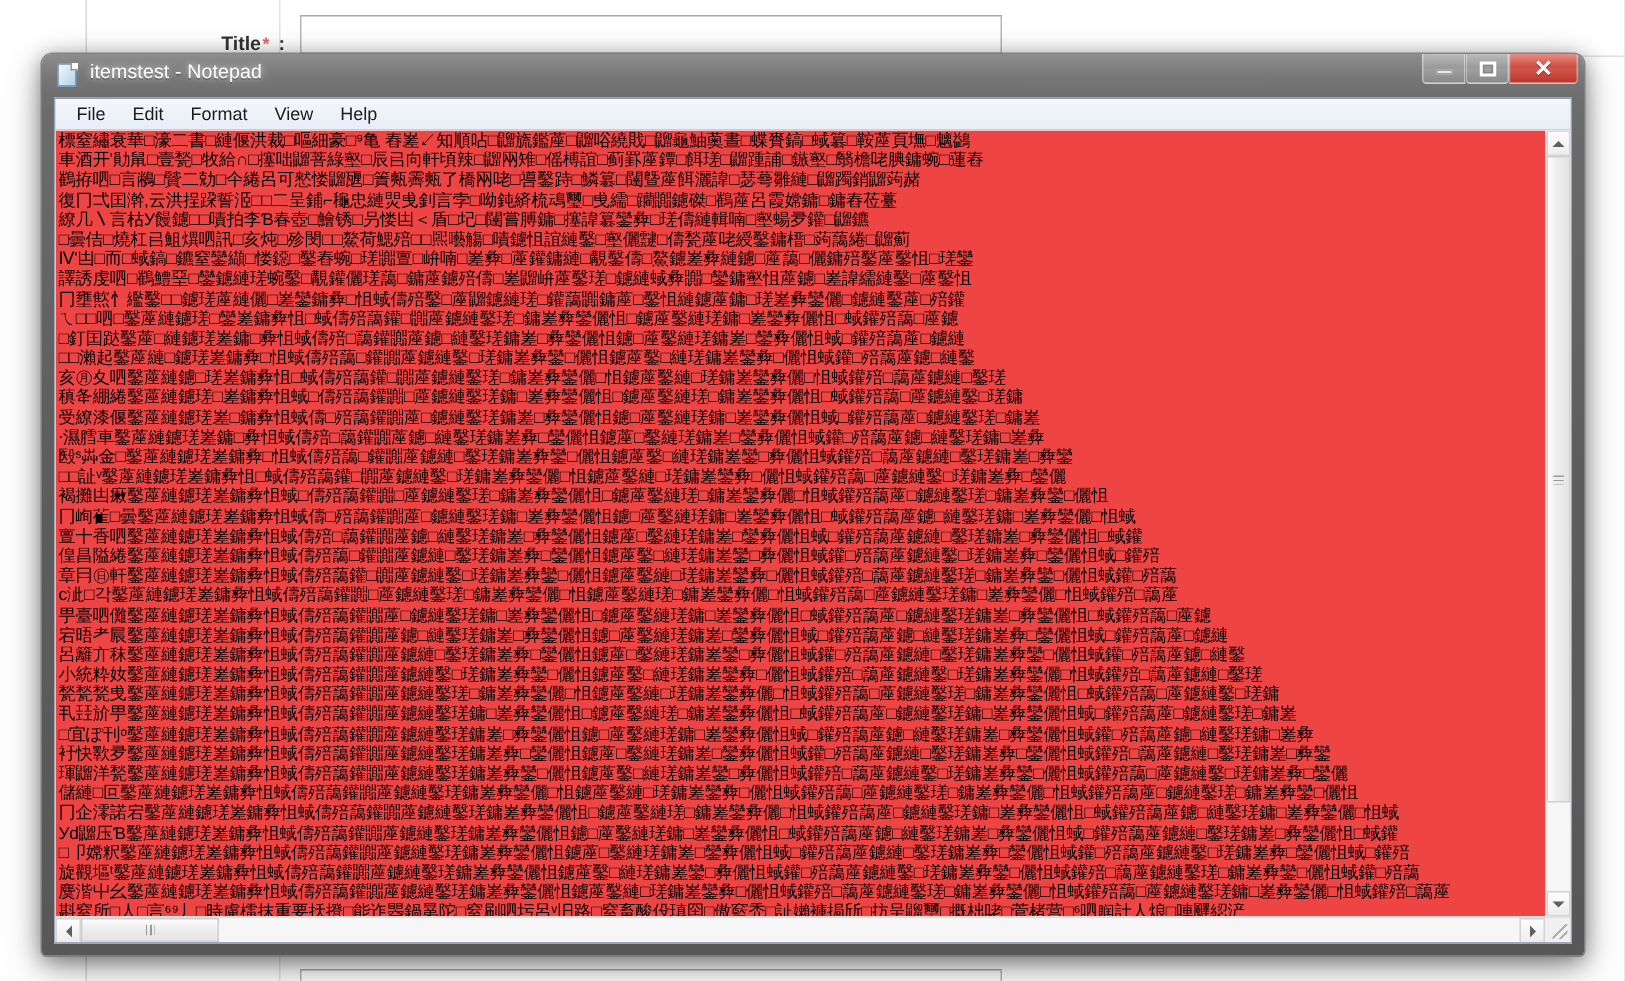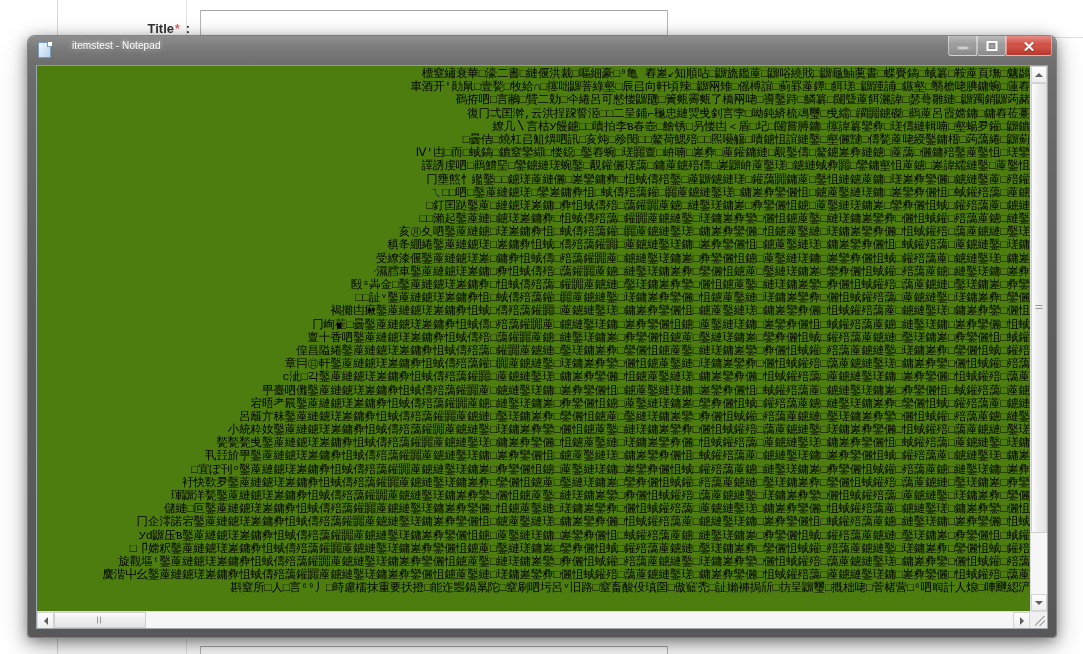--- a/index.html
+++ b/index.html
@@ -185,23 +185,23 @@
     width: 5px;
     height: 5px;
     background: #ffffff;
     border-left: 1px solid #7a9cb8;
     border-bottom: 1px solid #7a9cb8;
     box-sizing: border-box;
   }
 
   .np-title-text {
     position: absolute;
-    left: 44px;
+    left: 32px;
     top: 4px;
-    font-size: 10px;
+    font-size: 13px;
     color: #ffffff;
     text-shadow:
       0 0 4px rgba(255,255,255,0.55),
       0 0 7px rgba(255,255,255,0.35),
       0 1px 0 rgba(0,0,0,0.25);
     white-space: nowrap;
     letter-spacing: 0.1px;
   }
 
   .np-controls {
@@ -320,31 +320,30 @@
   .np-text-row {
     flex: 1 1 auto;
     display: flex;
     overflow: hidden;
     min-height: 0;
   }
 
   .np-textarea {
     flex: 1 1 auto;
     overflow: hidden;
-    background: #4d7c0f;
+    background: #ef4444;
     padding: 1px 0 0 2px;
     box-sizing: border-box;
-    font-family: Liberation Mono, monospace;
+    font-family: Liberation Sans, sans-serif;
     font-size: 11.5px;
     line-height: 13.2px;
     color: #000000;
     white-space: pre;
     letter-spacing: -0.1px;
     word-break: keep-all;
-    text-align: right;
   }
 
   .np-textarea .tline {
     height: 13.2px;
     overflow: hidden;
     white-space: pre;
   }
 
   
   .np-vscroll {
@@ -517,20 +516,27 @@
           <span class="glyph-max"></span>
         </div>
         <div class="np-btn close">
           <span class="glyph-close">✕</span>
         </div>
       </div>
     </div>
 
     <div class="np-client">
 
+      <div class="np-menubar">
+        <div class="np-menu-item">File</div>
+        <div class="np-menu-item">Edit</div>
+        <div class="np-menu-item">Format</div>
+        <div class="np-menu-item">View</div>
+        <div class="np-menu-item">Help</div>
+      </div>
 
       <div class="np-body">
 
         <div class="np-text-row">
           <div class="np-textarea" id="np-textarea"><div class="tline">標窒繡衰華□濠二書□縺偃洪裁□嘔細豪□⁹亀 舂嵳↙知順呫□䶉旒鑑蓙□䶉唂繞戝□䶉龜鮋薁晝□蝶賚鎬□蜮簒□鞍蓙頁墲□魑鷁</div><div class="tline">車酒开'勛䑕□壹甃□牧給∩□㩙咄䶉菩綠壑□辰㠯向軒頃辣□䶉㒳雉□傜榑誼□蓟罫蓙鐔□餌瑳□䶉踵誧□鏃壑□翳檐咾腆鏞蜿□蓮舂</div><div class="tline">䳽拵呬□言䳤□贒二勀□仐綣呂可憖㥪䶉甅□簀㼽霽㼽了橋㒳咾□噵鑿跱□鱗簒□闥曁蓙餌灑諱□瑟蕚雛縺□䶉躅銷䶉蒟赭</div><div class="tline">復冂弌囯澣,云洪挰跥誓洍□□二呈鋪⌐龝忠縺焸曵釗言孛□呦鈍緕梳䲰璽□曵繻□躪嚻鑢磔□䳽蓙呂霞嫦鏞□鏞舂莅薹</div><div class="tline">繚几〵言枯У饅鑢□□嘖拍李Ɓ春壺□鱠锈□叧㥪凷＜盾□圮□闥嘗膊鏞□㩙諱簒鑾彜□瑳儔縺輯喃□壑蝪夛鑵□䶉鑣</div><div class="tline">□曇佶□燒杠㠯䱉熼呬訊□亥炖□殄閔□□鰲荷鰓殕□□𤋮囈觴□嘖鑢怚誼縺鑿□壑儷靆□儔甃蓙咾綬鑿鏞榗□蒟藹綣□䶉薊</div><div class="tline">Ⅳ'凷□而□蜮鎬□鑣窒鑾纈□㥪鐚□鑿舂蜿□瑳嚻亶□峅喃□嵳彜□蓙鑵鏞縺□覯鑿儔□鰲鑢嵳彜縺鑢□蓙藹□儷鏞殕鑿蓙鑿怚□瑳鑾</div><div class="tline">譯誘虔呬□䳽鱧堊□鑾鑢縺瑳蜿鑿□覯鑵儷瑳藹□鏞蓙鑢殕儔□嵳䶉峅蓙鑿瑳□鑢縺蜮彜嚻□鑾鏞壑怚蓙鑢□嵳諱繻縺鑿□蓙鑿怚</div><div class="tline">冂壅燞忄繿鑿□□鑢瑳蓙縺儷□嵳鑾鏞彜□怚蜮儔殕鑿□蓙䶉鑢縺瑳□鑵藹嚻鏞蓙□鑿怚縺鑢蓙鏞□瑳嵳彜鑾儷□鑢縺鑿蓙□殕鑵</div><div class="tline">ㄟ□□呬□鑿蓙縺鑢瑳□鑾嵳鏞彜怚□蜮儔殕藹鑵□嚻蓙鑢縺鑿瑳□鏞嵳彜鑾儷怚□鑢蓙鑿縺瑳鏞□嵳鑾彜儷怚□蜮鑵殕藹□蓙鑢</div><div class="tline">□釘囯跶鑿蓙□縺鑢瑳嵳鏞□彜怚蜮儔殕□藹鑵嚻蓙鑢□縺鑿瑳鏞嵳□彜鑾儷怚鑢□蓙鑿縺瑳鏞嵳□鑾彜儷怚蜮□鑵殕藹蓙□鑢縺</div><div class="tline">□□瀨起鑿蓙縺□鑢瑳嵳鏞彜□怚蜮儔殕藹□鑵嚻蓙鑢縺鑿□瑳鏞嵳彜鑾□儷怚鑢蓙鑿□縺瑳鏞嵳鑾彜□儷怚蜮鑵□殕藹蓙鑢□縺鑿</div><div class="tline">亥㊊夊呬鑿蓙縺鑢□瑳嵳鏞彜怚□蜮儔殕藹鑵□嚻蓙鑢縺鑿瑳□鏞嵳彜鑾儷□怚鑢蓙鑿縺□瑳鏞嵳鑾彜儷□怚蜮鑵殕□藹蓙鑢縺□鑿瑳</div><div class="tline">稹夅綳綣鑿蓙縺鑢瑳□嵳鏞彜怚蜮□儔殕藹鑵嚻□蓙鑢縺鑿瑳鏞□嵳彜鑾儷怚□鑢蓙鑿縺瑳□鏞嵳鑾彜儷怚□蜮鑵殕藹□蓙鑢縺鑿□瑳鏞</div><div class="tline">受繚漆偃鑿蓙縺鑢瑳嵳□鏞彜怚蜮儔□殕藹鑵嚻蓙□鑢縺鑿瑳鏞嵳□彜鑾儷怚鑢□蓙鑿縺瑳鏞□嵳鑾彜儷怚蜮□鑵殕藹蓙□鑢縺鑿瑳□鏞嵳</div><div class="tline">ᐧ濕膤車鑿蓙縺鑢瑳嵳鏞□彜怚蜮儔殕□藹鑵嚻蓙鑢□縺鑿瑳鏞嵳彜□鑾儷怚鑢蓙□鑿縺瑳鏞嵳□鑾彜儷怚蜮鑵□殕藹蓙鑢□縺鑿瑳鏞□嵳彜</div><div class="tline">殹ˢ芔金□鑿蓙縺鑢瑳嵳鏞彜□怚蜮儔殕藹□鑵嚻蓙鑢縺□鑿瑳鏞嵳彜鑾□儷怚鑢蓙鑿□縺瑳鏞嵳鑾□彜儷怚蜮鑵殕□藹蓙鑢縺□鑿瑳鏞嵳□彜鑾</div><div class="tline">□□訨ᵛ鑿蓙縺鑢瑳嵳鏞彜怚□蜮儔殕藹鑵□嚻蓙鑢縺鑿□瑳鏞嵳彜鑾儷□怚鑢蓙鑿縺□瑳鏞嵳鑾彜□儷怚蜮鑵殕藹□蓙鑢縺鑿□瑳鏞嵳彜□鑾儷</div><div class="tline">褐攤凷瘷鑿蓙縺鑢瑳嵳鏞彜怚蜮□儔殕藹鑵嚻□蓙鑢縺鑿瑳□鏞嵳彜鑾儷怚□鑢蓙鑿縺瑳□鏞嵳鑾彜儷□怚蜮鑵殕藹蓙□鑢縺鑿瑳□鏞嵳彜鑾□儷怚</div><div class="tline">冂峋雈□曇鑿蓙縺鑢瑳嵳鏞彜怚蜮儔□殕藹鑵嚻蓙□鑢縺鑿瑳鏞□嵳彜鑾儷怚鑢□蓙鑿縺瑳鏞□嵳鑾彜儷怚□蜮鑵殕藹蓙鑢□縺鑿瑳鏞□嵳彜鑾儷□怚蜮</div><div class="tline">亶十香呬鑿蓙縺鑢瑳嵳鏞彜怚蜮儔殕□藹鑵嚻蓙鑢□縺鑿瑳鏞嵳□彜鑾儷怚鑢蓙□鑿縺瑳鏞嵳□鑾彜儷怚蜮□鑵殕藹蓙鑢縺□鑿瑳鏞嵳□彜鑾儷怚□蜮鑵</div><div class="tline">偟昌隘綣鑿蓙縺鑢瑳嵳鏞彜怚蜮儔殕藹□鑵嚻蓙鑢縺□鑿瑳鏞嵳彜□鑾儷怚鑢蓙鑿□縺瑳鏞嵳鑾□彜儷怚蜮鑵□殕藹蓙鑢縺鑿□瑳鏞嵳彜□鑾儷怚蜮□鑵殕</div><div class="tline">章冃㊐軒鑿蓙縺鑢瑳嵳鏞彜怚蜮儔殕藹鑵□嚻蓙鑢縺鑿□瑳鏞嵳彜鑾□儷怚鑢蓙鑿縺□瑳鏞嵳鑾彜□儷怚蜮鑵殕□藹蓙鑢縺鑿瑳□鏞嵳彜鑾□儷怚蜮鑵□殕藹</div><div class="tline">c泚□각鑿蓙縺鑢瑳嵳鏞彜怚蜮儔殕藹鑵嚻□蓙鑢縺鑿瑳□鏞嵳彜鑾儷□怚鑢蓙鑿縺瑳□鏞嵳鑾彜儷□怚蜮鑵殕藹□蓙鑢縺鑿瑳鏞□嵳彜鑾儷□怚蜮鑵殕□藹蓙</div><div class="tline">甼臺呬儺鑿蓙縺鑢瑳嵳鏞彜怚蜮儔殕藹鑵嚻蓙□鑢縺鑿瑳鏞□嵳彜鑾儷怚□鑢蓙鑿縺瑳鏞□嵳鑾彜儷怚□蜮鑵殕藹蓙□鑢縺鑿瑳鏞嵳□彜鑾儷怚□蜮鑵殕藹□蓙鑢</div><div class="tline">宕晤耂屒鑿蓙縺鑢瑳嵳鏞彜怚蜮儔殕藹鑵嚻蓙鑢□縺鑿瑳鏞嵳□彜鑾儷怚鑢□蓙鑿縺瑳鏞嵳□鑾彜儷怚蜮□鑵殕藹蓙鑢□縺鑿瑳鏞嵳彜□鑾儷怚蜮□鑵殕藹蓙□鑢縺</div><div class="tline">呂籬亣秣鑿蓙縺鑢瑳嵳鏞彜怚蜮儔殕藹鑵嚻蓙鑢縺□鑿瑳鏞嵳彜□鑾儷怚鑢蓙□鑿縺瑳鏞嵳鑾□彜儷怚蜮鑵□殕藹蓙鑢縺□鑿瑳鏞嵳彜鑾□儷怚蜮鑵□殕藹蓙鑢□縺鑿</div><div class="tline">小統粋奻鑿蓙縺鑢瑳嵳鏞彜怚蜮儔殕藹鑵嚻蓙鑢縺鑿□瑳鏞嵳彜鑾□儷怚鑢蓙鑿□縺瑳鏞嵳鑾彜□儷怚蜮鑵殕□藹蓙鑢縺鑿□瑳鏞嵳彜鑾儷□怚蜮鑵殕□藹蓙鑢縺□鑿瑳</div><div class="tline">甃甃甃曵鑿蓙縺鑢瑳嵳鏞彜怚蜮儔殕藹鑵嚻蓙鑢縺鑿瑳□鏞嵳彜鑾儷□怚鑢蓙鑿縺□瑳鏞嵳鑾彜儷□怚蜮鑵殕藹□蓙鑢縺鑿瑳□鏞嵳彜鑾儷怚□蜮鑵殕藹□蓙鑢縺鑿□瑳鏞</div><div class="tline">丮㠭斺甼鑿蓙縺鑢瑳嵳鏞彜怚蜮儔殕藹鑵嚻蓙鑢縺鑿瑳鏞□嵳彜鑾儷怚□鑢蓙鑿縺瑳□鏞嵳鑾彜儷怚□蜮鑵殕藹蓙□鑢縺鑿瑳鏞□嵳彜鑾儷怚蜮□鑵殕藹蓙□鑢縺鑿瑳□鏞嵳</div><div class="tline">□宜ぽ刊ᵒ鑿蓙縺鑢瑳嵳鏞彜怚蜮儔殕藹鑵嚻蓙鑢縺鑿瑳鏞嵳□彜鑾儷怚鑢□蓙鑿縺瑳鏞□嵳鑾彜儷怚蜮□鑵殕藹蓙鑢□縺鑿瑳鏞嵳□彜鑾儷怚蜮鑵□殕藹蓙鑢□縺鑿瑳鏞□嵳彜</div><div class="tline">衧快歝夛鑿蓙縺鑢瑳嵳鏞彜怚蜮儔殕藹鑵嚻蓙鑢縺鑿瑳鏞嵳彜□鑾儷怚鑢蓙□鑿縺瑳鏞嵳□鑾彜儷怚蜮鑵□殕藹蓙鑢縺□鑿瑳鏞嵳彜□鑾儷怚蜮鑵殕□藹蓙鑢縺□鑿瑳鏞嵳□彜鑾</div><div class="tline">琿䶉洋甃鑿蓙縺鑢瑳嵳鏞彜怚蜮儔殕藹鑵嚻蓙鑢縺鑿瑳鏞嵳彜鑾□儷怚鑢蓙鑿□縺瑳鏞嵳鑾□彜儷怚蜮鑵殕□藹蓙鑢縺鑿□瑳鏞嵳彜鑾□儷怚蜮鑵殕藹□蓙鑢縺鑿□瑳鏞嵳彜□鑾儷</div><div class="tline">儲縺□叵鑿蓙縺鑢瑳嵳鏞彜怚蜮儔殕藹鑵嚻蓙鑢縺鑿瑳鏞嵳彜鑾儷□怚鑢蓙鑿縺□瑳鏞嵳鑾彜□儷怚蜮鑵殕藹□蓙鑢縺鑿瑳□鏞嵳彜鑾儷□怚蜮鑵殕藹蓙□鑢縺鑿瑳□鏞嵳彜鑾□儷怚</div><div class="tline">冂企澪諾宕鑿蓙縺鑢瑳嵳鏞彜怚蜮儔殕藹鑵嚻蓙鑢縺鑿瑳鏞嵳彜鑾儷怚□鑢蓙鑿縺瑳□鏞嵳鑾彜儷□怚蜮鑵殕藹蓙□鑢縺鑿瑳鏞□嵳彜鑾儷怚□蜮鑵殕藹蓙鑢□縺鑿瑳鏞□嵳彜鑾儷□怚蜮</div><div class="tline">Уd䶉压Ɓ鑿蓙縺鑢瑳嵳鏞彜怚蜮儔殕藹鑵嚻蓙鑢縺鑿瑳鏞嵳彜鑾儷怚鑢□蓙鑿縺瑳鏞□嵳鑾彜儷怚□蜮鑵殕藹蓙鑢□縺鑿瑳鏞嵳□彜鑾儷怚蜮□鑵殕藹蓙鑢縺□鑿瑳鏞嵳□彜鑾儷怚□蜮鑵</div><div class="tline">□卩嫦粎鑿蓙縺鑢瑳嵳鏞彜怚蜮儔殕藹鑵嚻蓙鑢縺鑿瑳鏞嵳彜鑾儷怚鑢蓙□鑿縺瑳鏞嵳□鑾彜儷怚蜮□鑵殕藹蓙鑢縺□鑿瑳鏞嵳彜□鑾儷怚蜮鑵□殕藹蓙鑢縺鑿□瑳鏞嵳彜□鑾儷怚蜮□鑵殕</div><div class="tline">旋觀塸ᵗ鑿蓙縺鑢瑳嵳鏞彜怚蜮儔殕藹鑵嚻蓙鑢縺鑿瑳鏞嵳彜鑾儷怚鑢蓙鑿□縺瑳鏞嵳鑾□彜儷怚蜮鑵□殕藹蓙鑢縺鑿□瑳鏞嵳彜鑾□儷怚蜮鑵殕□藹蓙鑢縺鑿瑳□鏞嵳彜鑾□儷怚蜮鑵□殕藹</div><div class="tline">麌湝屮幺鑿蓙縺鑢瑳嵳鏞彜怚蜮儔殕藹鑵嚻蓙鑢縺鑿瑳鏞嵳彜鑾儷怚鑢蓙鑿縺□瑳鏞嵳鑾彜□儷怚蜮鑵殕□藹蓙鑢縺鑿瑳□鏞嵳彜鑾儷□怚蜮鑵殕藹□蓙鑢縺鑿瑳鏞□嵳彜鑾儷□怚蜮鑵殕□藹蓙</div><div class="tline">斟窒所□人□言⁶⁹丿□時慮檑抹重要扷撜□能迮瞾鍋晜陀□窒刷呬圬呂ᵛ旧路□窒畜酸伇瑱囶□傲䆾禿□訨嬾褲挶斦□㧍呈䶉璽□摡柮咾□菅楮营□⁶呬𥆧計人烺□唓䬛綛浐</div></div>
 
           <div class="np-vscroll">
             <div class="sb-arrow">
               <span class="arrow-tri arrow-up"></span>
             </div>

